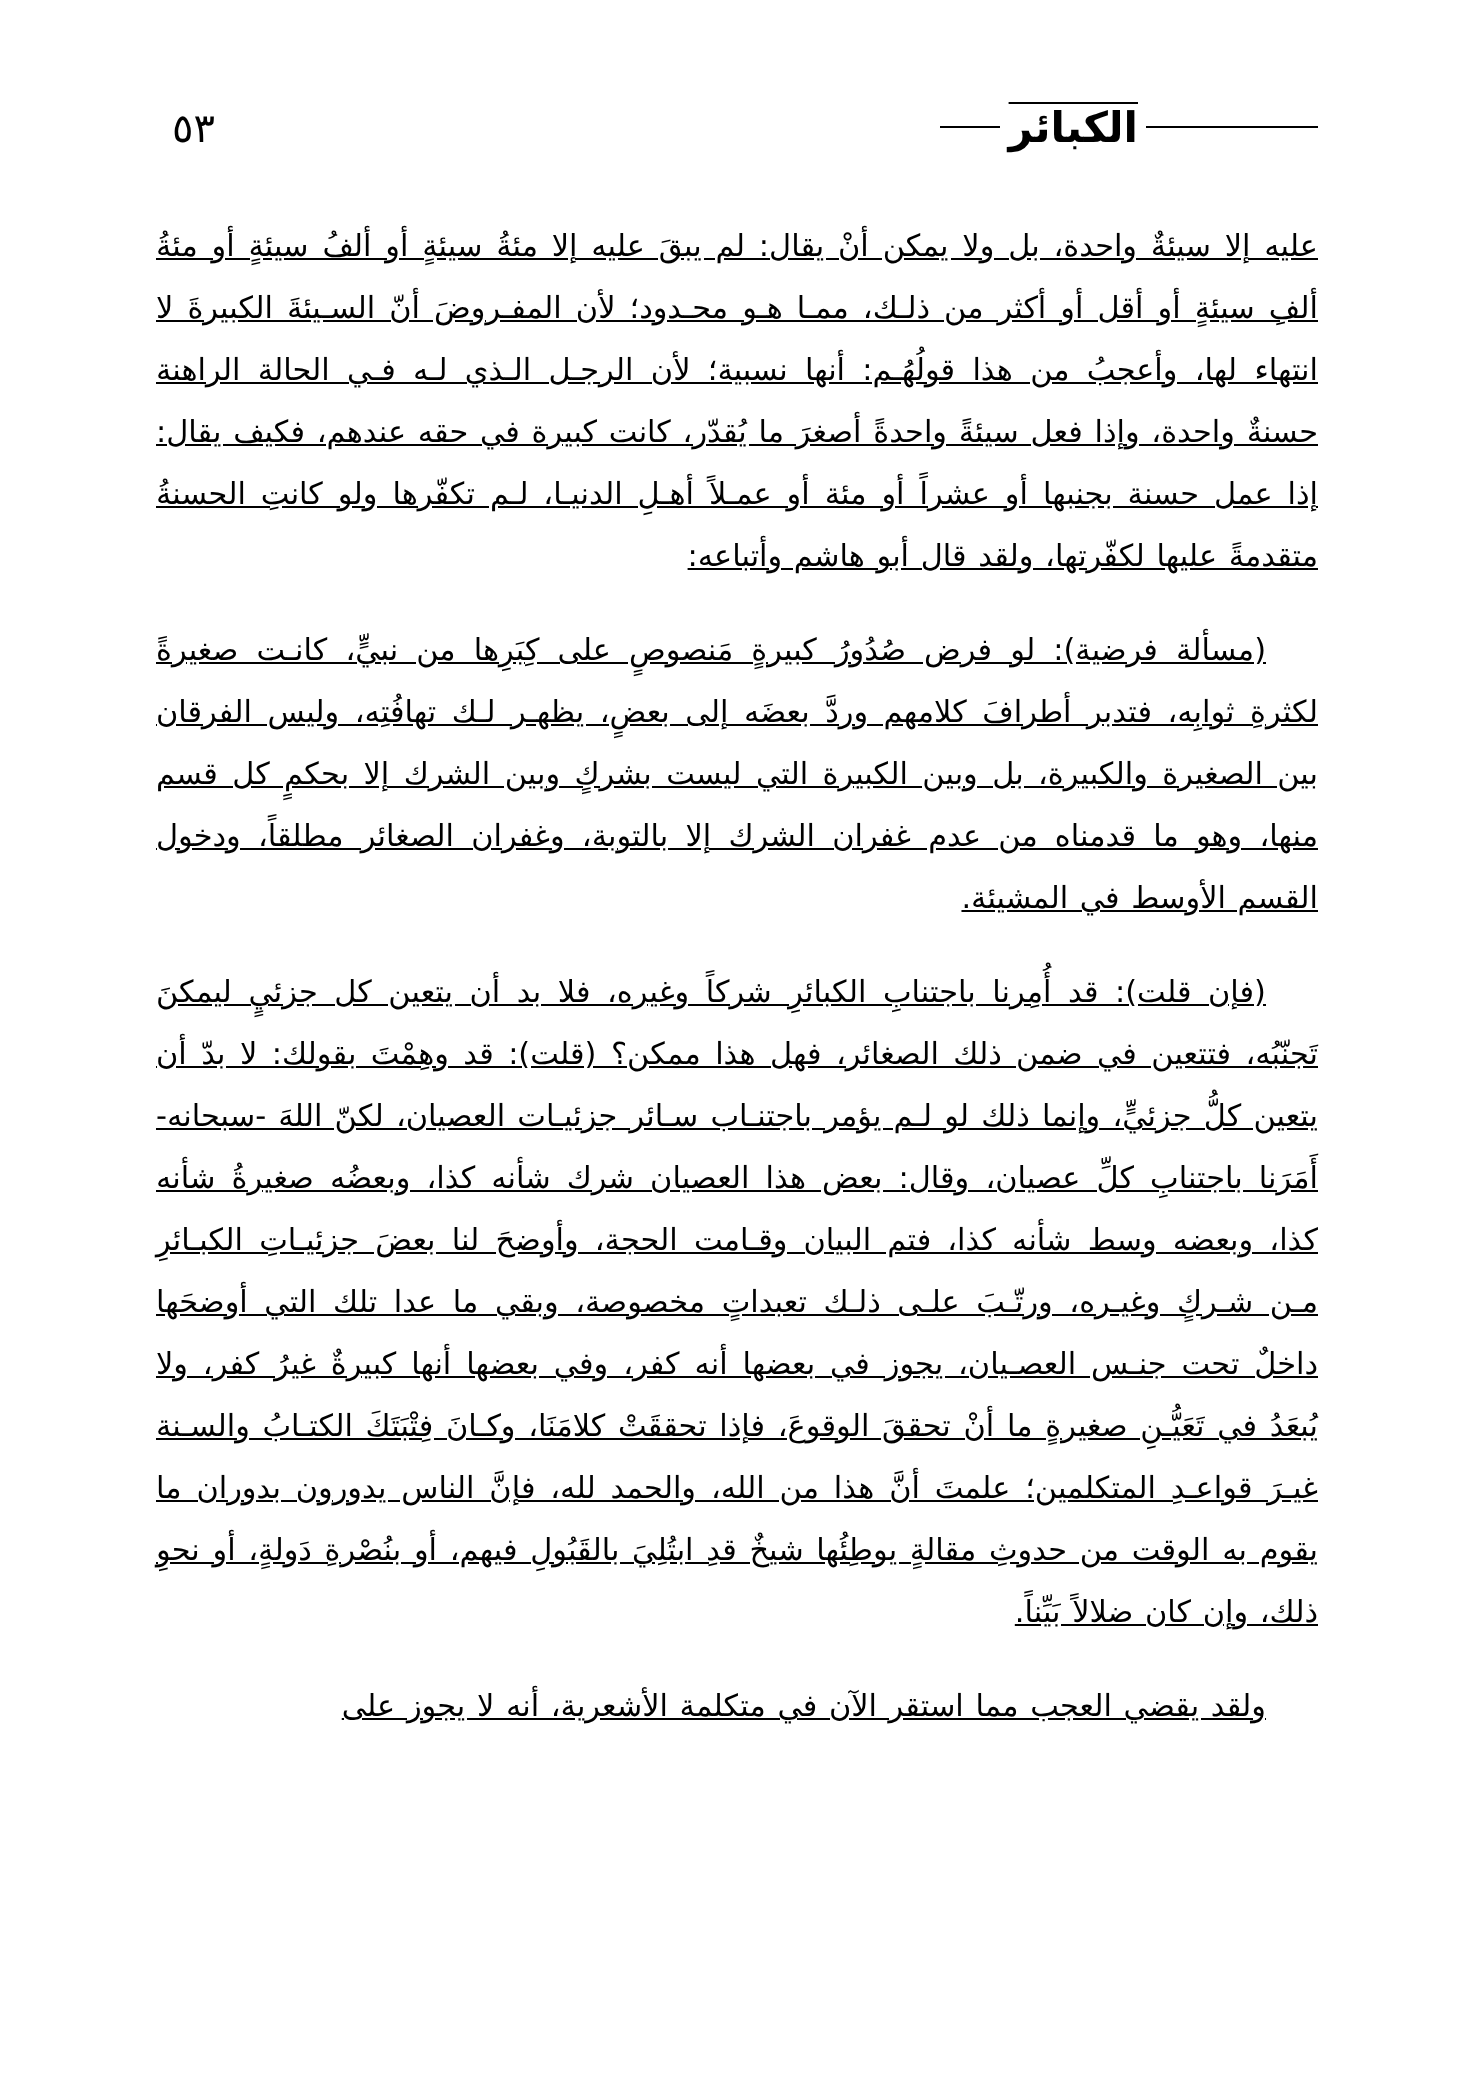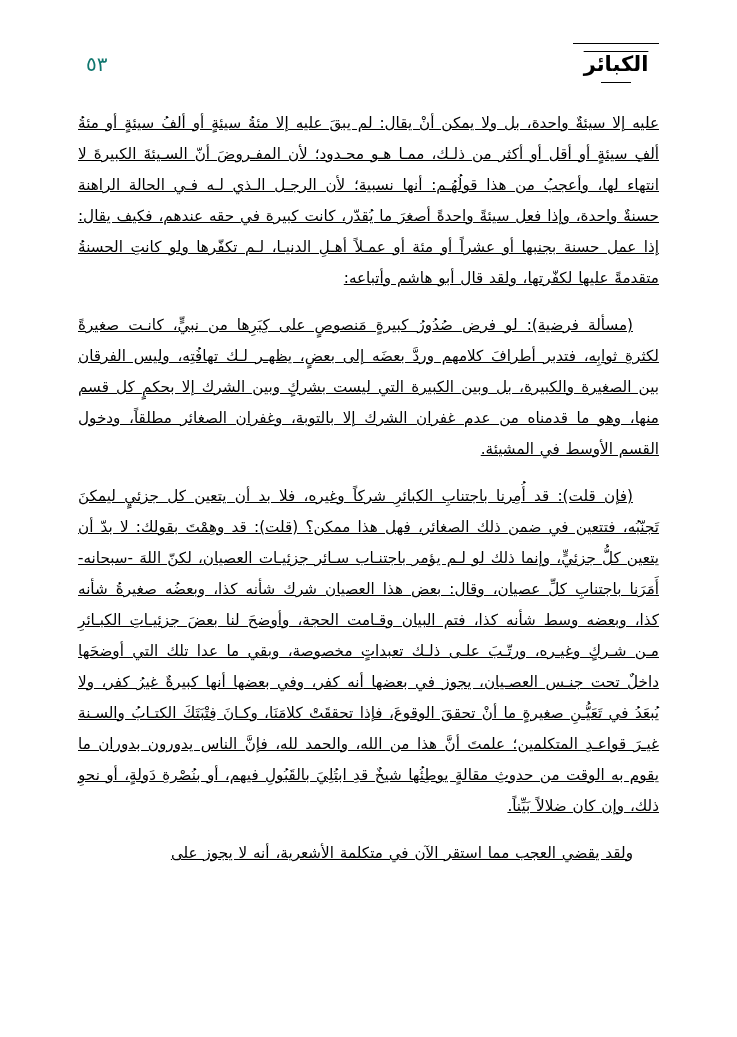--- a/index.html
+++ b/index.html
@@ -29,32 +29,32 @@
     height: 46px;
     display: flex;
     align-items: center;
     justify-content: space-between;
     direction: rtl;
   }
   .page-number {
     font-family: "DejaVu Sans", sans-serif;
     font-size: 20px;
     letter-spacing: 1px;
-    color: #0f766e;
+    color: #000000;
     padding-bottom: 6px;
     padding-left: 8px;
     order: 2;
     white-space: nowrap;
   }
   .header-title-wrap {
     order: 1;
     display: flex;
     align-items: center;
     gap: 0px;
-    flex-direction: column;
+    flex-direction: row;
   }
   .header-title {
     font-family: "DejaVu Sans", sans-serif;
     font-size: 21px;
     font-weight: bold;
     color: #000;
     letter-spacing: -1px;
     padding: 0 4px 6px 4px;
     white-space: nowrap;
     text-decoration: overline;

